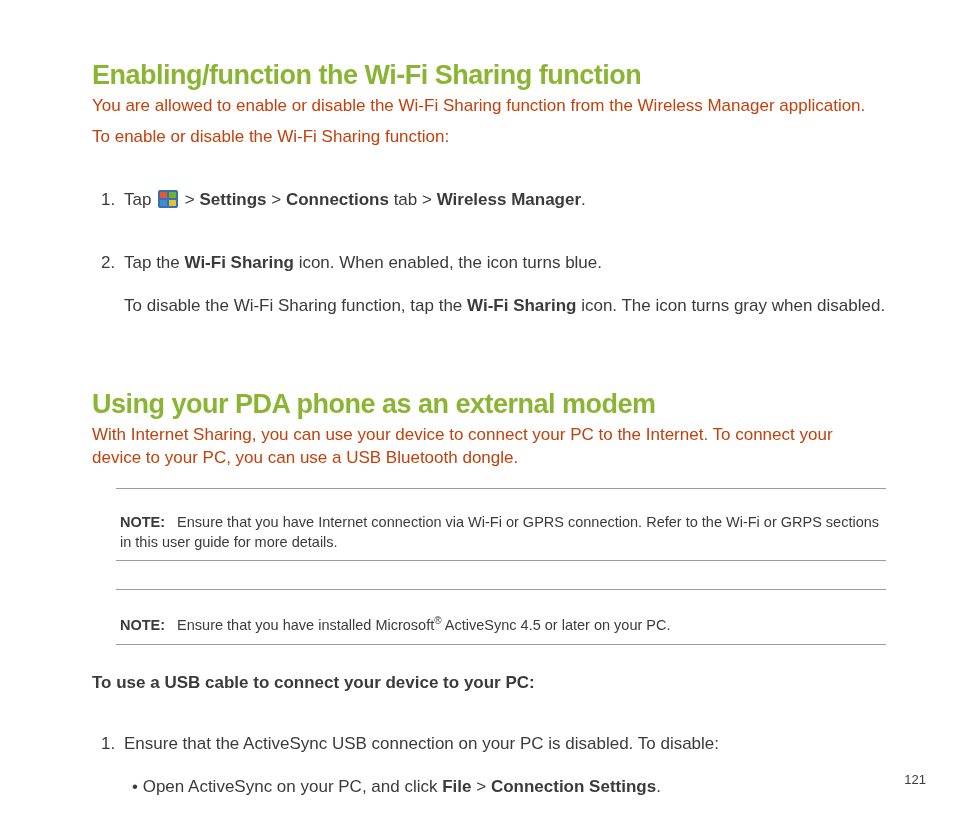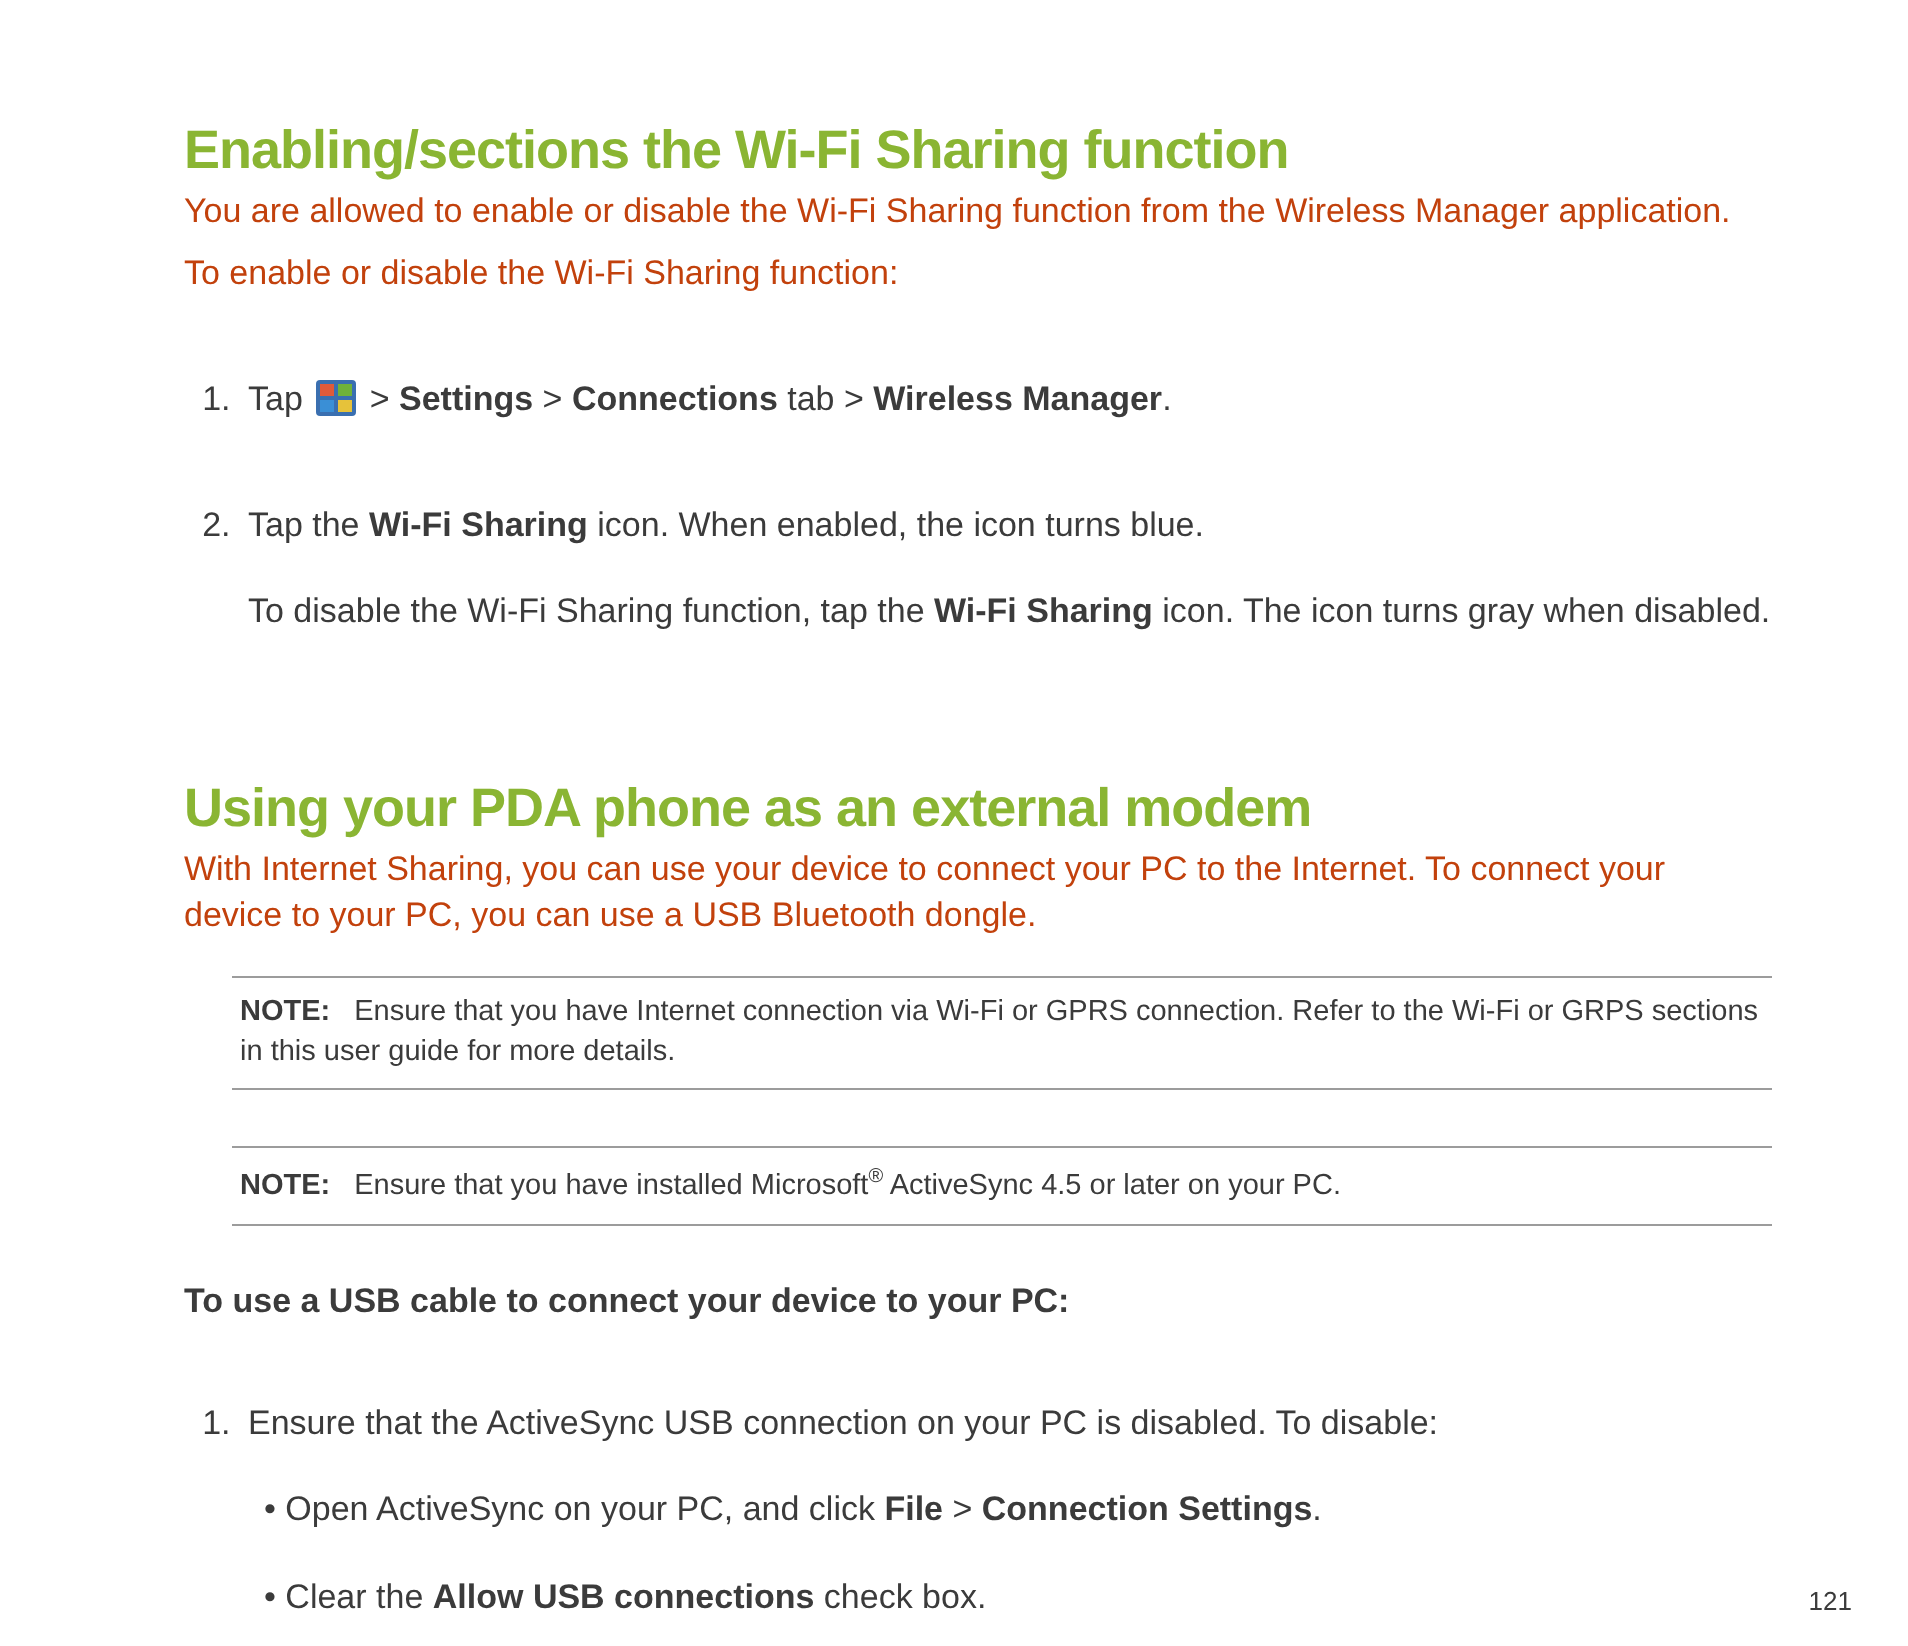--- a/index.html
+++ b/index.html
@@ -52,21 +52,21 @@
     width: 20px;
     height: 18px;
     vertical-align: -3px;
     margin: 0 2px;
   }
   .win-icon svg { display: block; }
   .bold { font-weight: bold; }
   .note-box {
     border-top: 1px solid #9c9c9c;
     border-bottom: 1px solid #9c9c9c;
-    padding: 8px 4px 8px 4px;
+    padding: 24px 4px 8px 4px;
     margin: 18px 0 0 24px;
     font-size: 14.5px;
     line-height: 1.35;
     color: #3b3b3b;
   }
   .note-label {
     font-weight: bold;
     margin-right: 12px;
   }
   .sub-heading {
@@ -81,33 +81,33 @@
     margin: 28px 0 10px 0;
   }
   .bullet {
     margin-left: 40px;
     font-size: 17px;
     line-height: 1.6;
   }
   .page-num {
     position: absolute;
     right: 28px;
-    bottom: 15px;
+    bottom: 36px;
     font-size: 13px;
     color: #3b3b3b;
   }
   .sup { font-size: 10px; vertical-align: super; }
   .spacer-lg { height: 54px; }
 </style>
 </head>
 <body>
 
 <div class="page">
 
-  <h2 class="section-title">Enabling/sections the Wi-Fi Sharing function</h2>
+  <h2 class="section-title">Enabling/function the Wi-Fi Sharing function</h2>
   <p class="body-line">You are allowed to enable or disable the Wi-Fi Sharing function from the Wireless Manager application.</p>
   <p class="body-line">To enable or disable the Wi-Fi Sharing function:</p>
   <ol>
     <li>
       <span>Tap </span><span class="win-icon"><svg viewBox="0 0 20 18">
             <rect x="0" y="0" width="20" height="18" rx="2" fill="#3a6fb0"></rect>
             <rect x="2" y="2" width="7" height="6" fill="#e05a3a"></rect>
             <rect x="11" y="2" width="7" height="6" fill="#6fb23a"></rect>
             <rect x="2" y="10" width="7" height="6" fill="#3a8fd6"></rect>
             <rect x="11" y="10" width="7" height="6" fill="#e6c23a"></rect>

